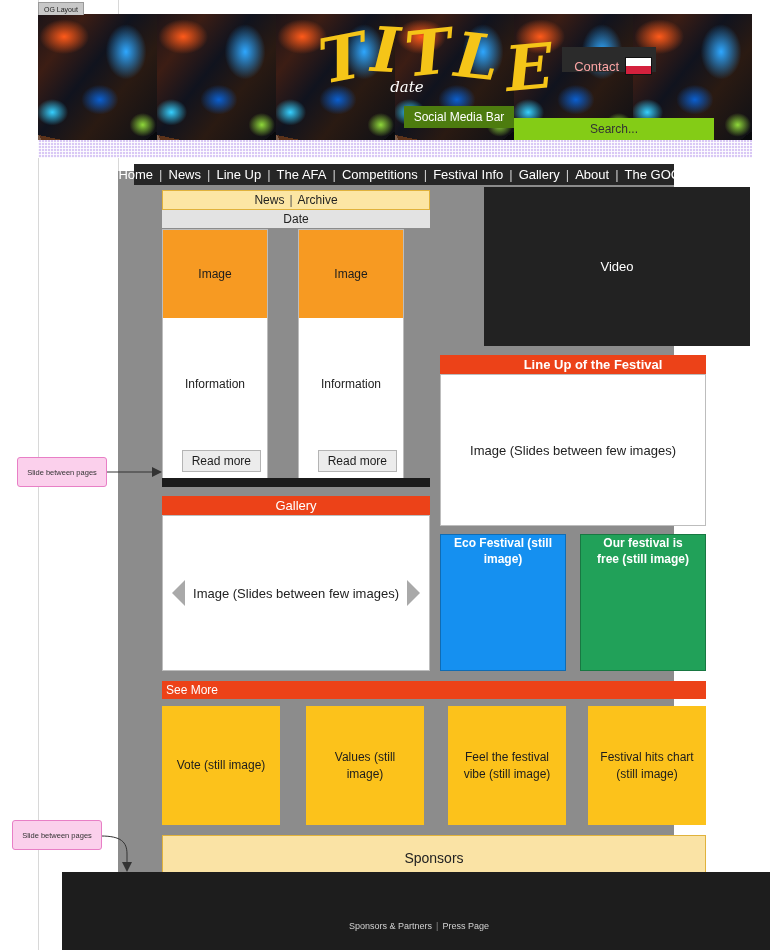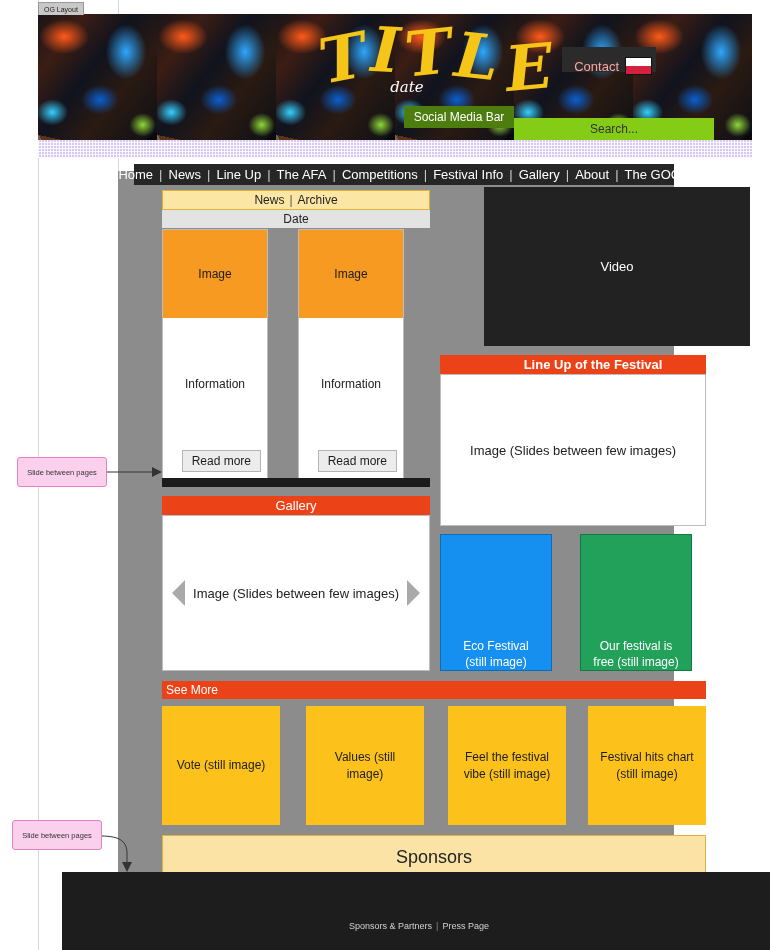--- a/index.html
+++ b/index.html
@@ -191,24 +191,24 @@
     background:#ec4218; color:#ffffff; font-size:13px; font-weight:bold;
     display:flex; align-items:center; justify-content:center;padding-left:40px;
   }
   #lineup-body {
     position:absolute; left:322px; top:203px; width:266px; height:152px;
     background:#ffffff; border:1px solid #bdbdbd;
     display:flex; align-items:center; justify-content:center;
     font-size:13px; color:#222;
   }
   .promo {
-    position:absolute; top:363px; width:112px; height:137px;
+    position:absolute; top:363px; width:126px; height:137px;
     color:#ffffff; font-size:12px; text-align:center; line-height:1.35;
-    display:flex; align-items:flex-end; justify-content:center;
-    padding:0 12px; border:1px solid rgba(0,0,0,.25);
+    display:flex; align-items:flex-start; justify-content:center;
+    padding:0 12px; border:1px solid rgba(0,0,0,.25);font-weight:bold;
   }
   #promo-eco  { left:322px; background:#1590f0; }
   #promo-free { left:462px; background:#21a159; }
 
   
   #seemore-head {
     position:absolute; left:44px; top:510px; width:544px; height:18px;
     background:#ec4218; color:#ffffff; font-size:12px;
     display:flex; align-items:center; padding-left:4px;
   }
@@ -220,21 +220,21 @@
   }
   #tile-0 { left:44px; }
   #tile-1 { left:188px; }
   #tile-2 { left:330px; }
   #tile-3 { left:470px; }
 
   #sponsors {
     position:absolute; left:44px; top:664px; width:544px; height:45px;
     background:#fae3a5; border:1px solid #e0b23c;
     display:flex; align-items:center; justify-content:center;
-    font-size:18px; color:#222;
+    font-size:14px; color:#222;
   }
   #sponsor-divider {
     position:absolute; left:44px; top:709px; width:544px; height:7px; background:#1b1b1b;
   }
 
   
   #footer {
     position:absolute; left:38px; top:872px; width:714px; height:78px;
     background:#1d1d1d; color:#d2d2d2;
     display:flex; align-items:flex-end; justify-content:center;

